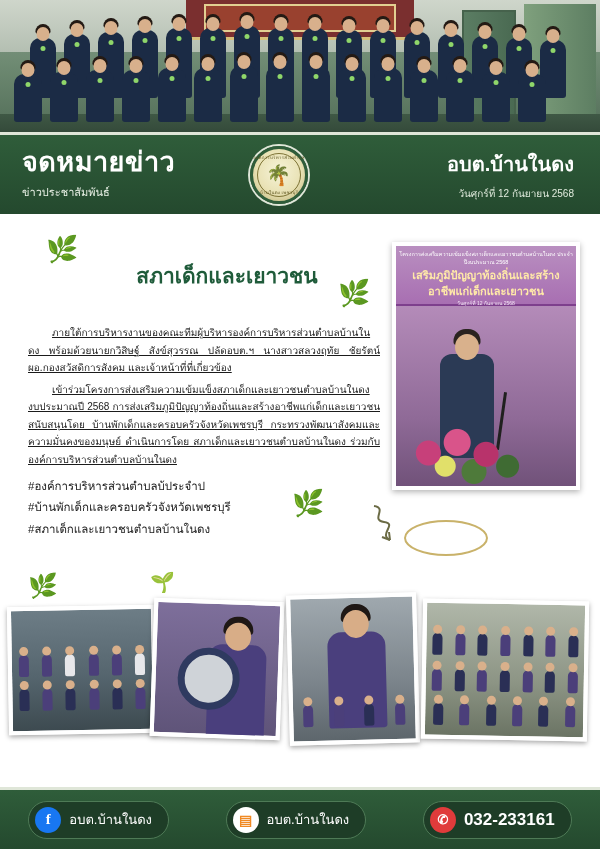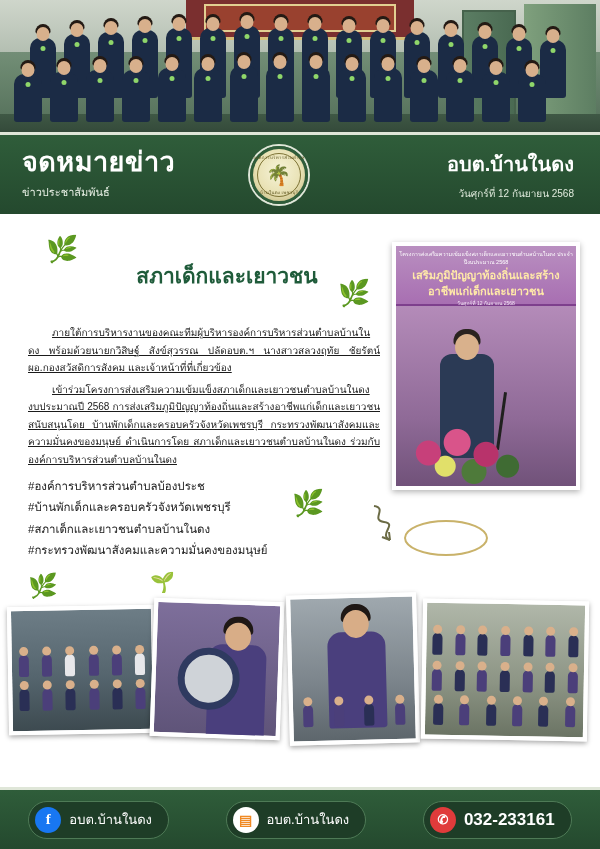--- a/index.html
+++ b/index.html
@@ -452,24 +452,23 @@
     <div class="headline">
       <div>สภาเด็กและเยาวชน</div>
     </div>
 
     <div class="para">
       <p>ภายใต้การบริหารงานของคณะทีมผู้บริหารองค์การบริหารส่วนตำบลบ้านในดง พร้อมด้วยนายกวิสิษฐ์ สังข์สุวรรณ ปลัดอบต.ฯ นางสาวสลวงฤทัย ชัยรัตน์ ผอ.กองสวัสดิการสังคม และเจ้าหน้าที่ที่เกี่ยวข้อง</p>
       <p>เข้าร่วมโครงการส่งเสริมความเข้มแข็งสภาเด็กและเยาวชนตำบลบ้านในดง งบประมาณปี 2568 การส่งเสริมภูมิปัญญาท้องถิ่นและสร้างอาชีพแก่เด็กและเยาวชน  สนับสนุนโดย บ้านพักเด็กและครอบครัวจังหวัดเพชรบุรี  กระทรวงพัฒนาสังคมและความมั่นคงของมนุษย์ ดำเนินการโดย สภาเด็กและเยาวชนตำบลบ้านในดง ร่วมกับองค์การบริหารส่วนตำบลบ้านในดง</p>
     </div>
 
     <div class="tags">
-      <div>#องค์การบริหารส่วนตำบลบ้องประช</div>
+      <div>#องค์การบริหารส่วนตำบลบ้ประจำป</div>
       <div>#บ้านพักเด็กและครอบครัวจังหวัดเพชรบุรี</div>
       <div>#สภาเด็กและเยาวชนตำบลบ้านในดง</div>
-      <div>#กระทรวงพัฒนาสังคมและความมั่นคงของมนุษย์</div>
     </div>
 
     <div class="stage-photo">
       <div class="sp-banner">
         <div>โครงการส่งเสริมความเข้มแข็งสภาเด็กและเยาวชนตำบลบ้านในดง ประจำปีงบประมาณ 2568</div>
         <div class="big">เสริมภูมิปัญญาท้องถิ่นและสร้างอาชีพแก่เด็กและเยาวชน</div>
         <div class="small2">วันศุกร์ที่ 12 กันยายน 2568</div>
         <div class="small2">ณ ห้องประชุมวันในดง ตำบลบ้านในดง จังหวัดเพชรบุรี</div>
       </div>
       <div class="sp-stage">

